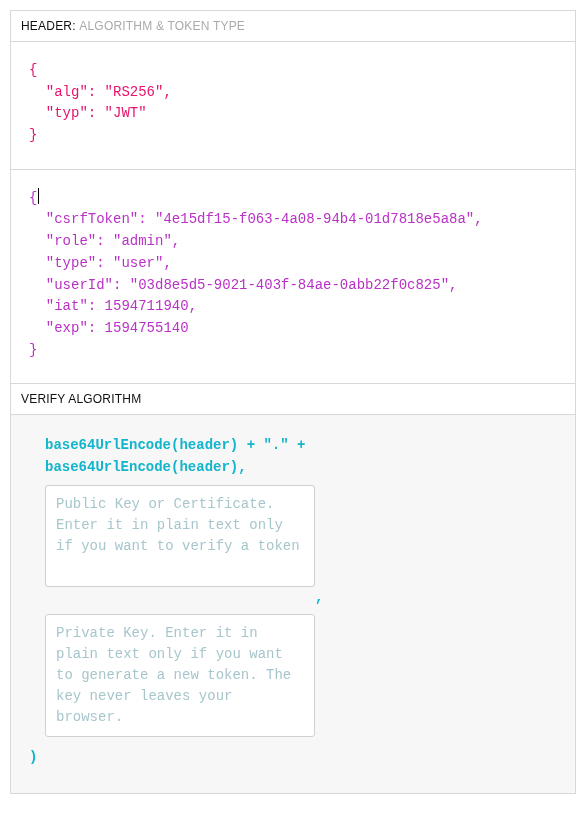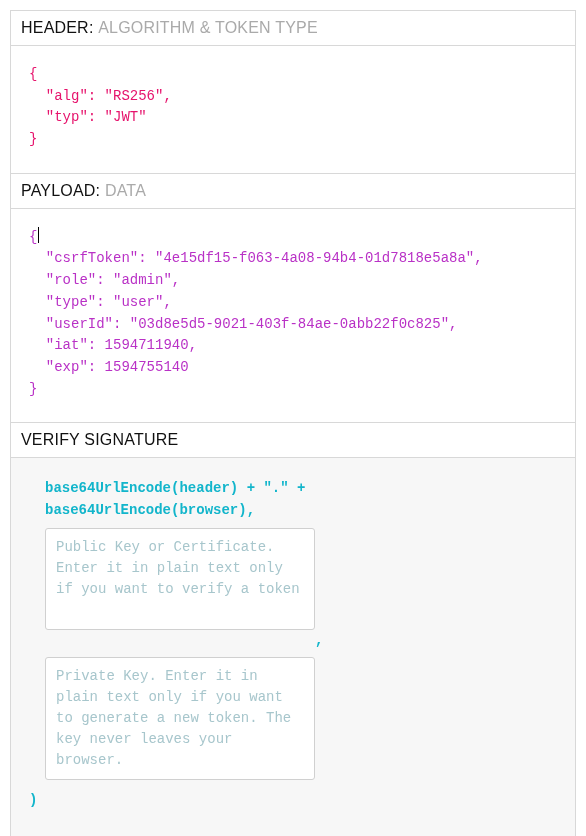--- a/index.html
+++ b/index.html
@@ -10,21 +10,21 @@
     background: #fff;
     width: 586px;
   }
   .panel {
     border: 1px solid #d8d8d8;
     background: #fff;
   }
   .panel-head {
     border-bottom: 1px solid #d8d8d8;
     padding: 8px 10px;
-    font-size: 16px;
+    font-size: 12px;
     letter-spacing: 0.2px;
   }
   .panel-head .label {
     color: #111;
     font-weight: 500;
   }
   .panel-head .sub {
     color: #aaa;
     font-weight: 500;
   }
@@ -81,39 +81,35 @@
     <span class="label">HEADER:</span>
     <span class="sub">ALGORITHM &amp; TOKEN TYPE</span>
   </div>
   <div class="panel-body header-color"><span>{</span>
 <span>  "alg": "RS256",</span>
 <span>  "typ": "JWT"</span>
 <span>}</span></div>
 </div>
 
 <div class="panel">
-  <div class="panel-head">
-    <span class="label">PAYLOAD:</span>
-    <span class="sub">DATA</span>
-  </div>
   <div class="panel-body payload-color"><span>{</span><span class="cursor"></span>
 <span>  "csrfToken": "4e15df15-f063-4a08-94b4-01d7818e5a8a",</span>
 <span>  "role": "admin",</span>
 <span>  "type": "user",</span>
 <span>  "userId": "03d8e5d5-9021-403f-84ae-0abb22f0c825",</span>
 <span>  "iat": 1594711940,</span>
 <span>  "exp": 1594755140</span>
 <span>}</span></div>
 </div>
 
 <div class="panel">
   <div class="panel-head">
-    <span class="label">VERIFY SIGNATURE</span>
+    <span class="label">VERIFY ALGORITHM</span>
   </div>
   <div class="sig-body">
     <div class="sig-line sig-indent">base64UrlEncode(header) + "." +</div>
-    <div class="sig-line sig-indent">base64UrlEncode(browser),</div>
+    <div class="sig-line sig-indent">base64UrlEncode(header),</div>
     <textarea class="keybox" rows="4" placeholder="Public Key or Certificate. Enter it in plain text only if you want to verify a token" style=""></textarea>
     <div class="sig-line comma-after" style="display:inline-block; margin-left:286px; margin-top:-4px; font-weight:600;">,</div>
     <textarea class="keybox" rows="5" placeholder="Private Key. Enter it in plain text only if you want to generate a new token. The key never leaves your browser." style=""></textarea>
     <div class="sig-line" style="margin-top:10px;">)</div>
   </div>
 </div>
 
 </body></html>

